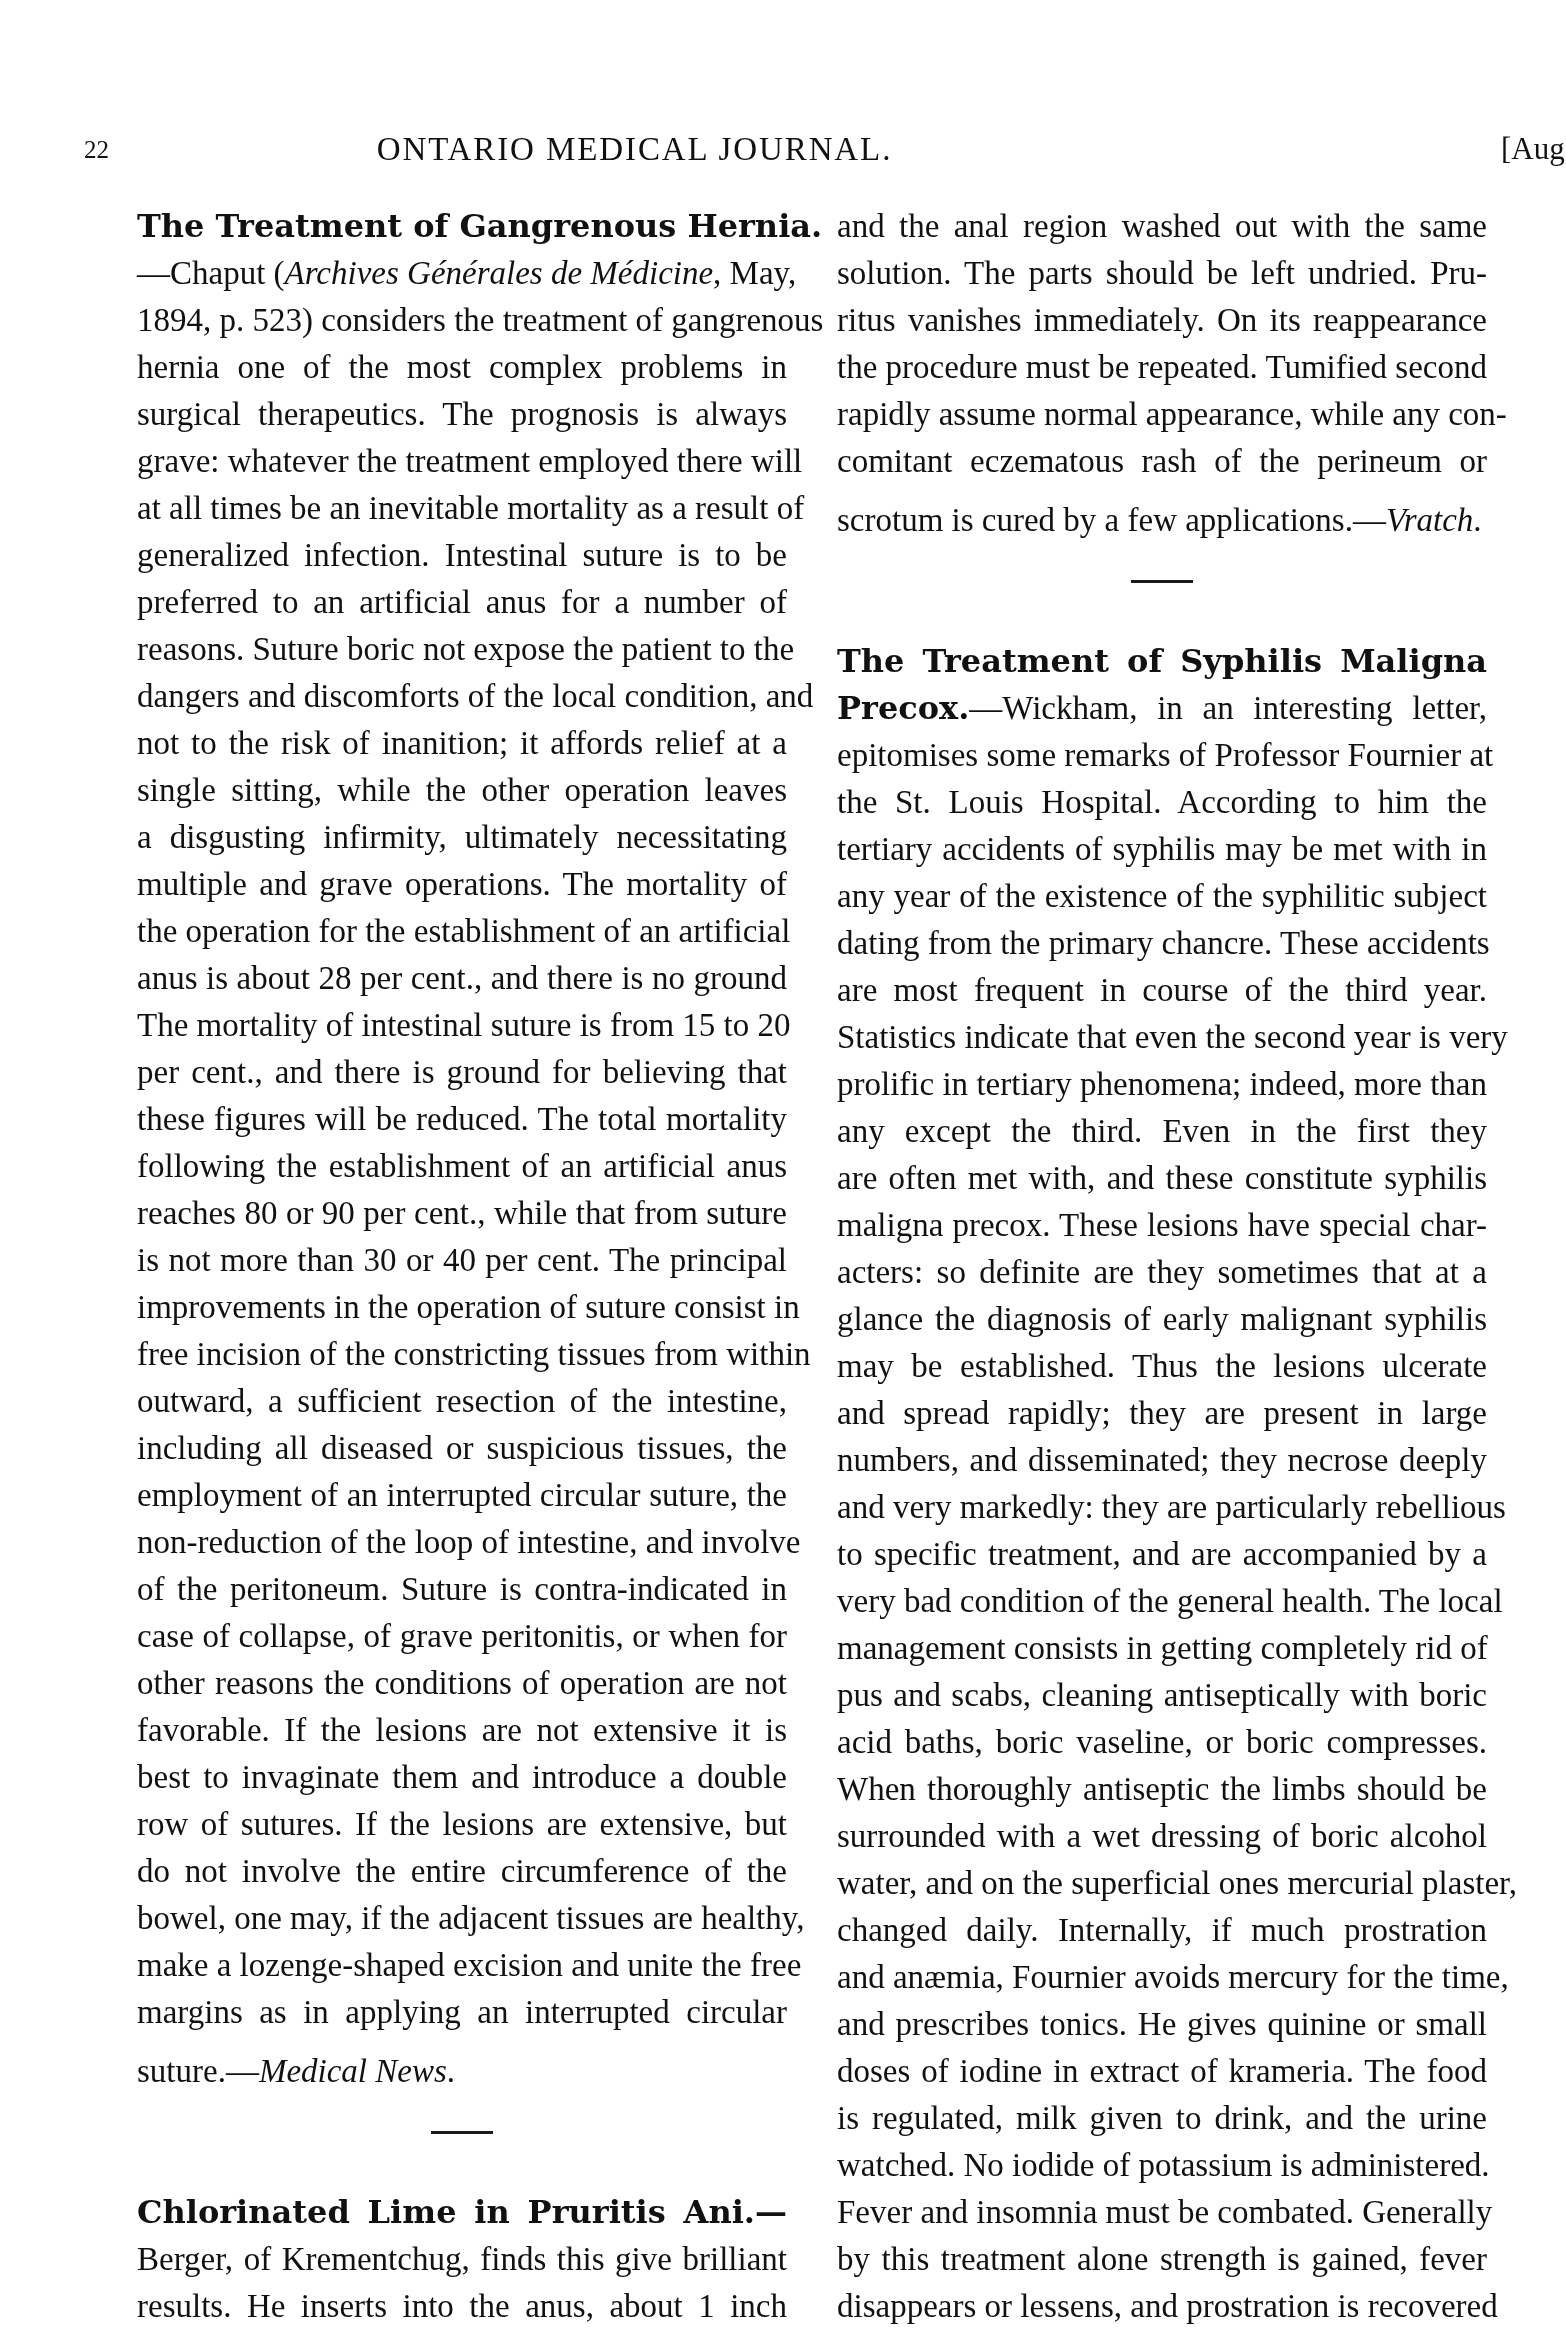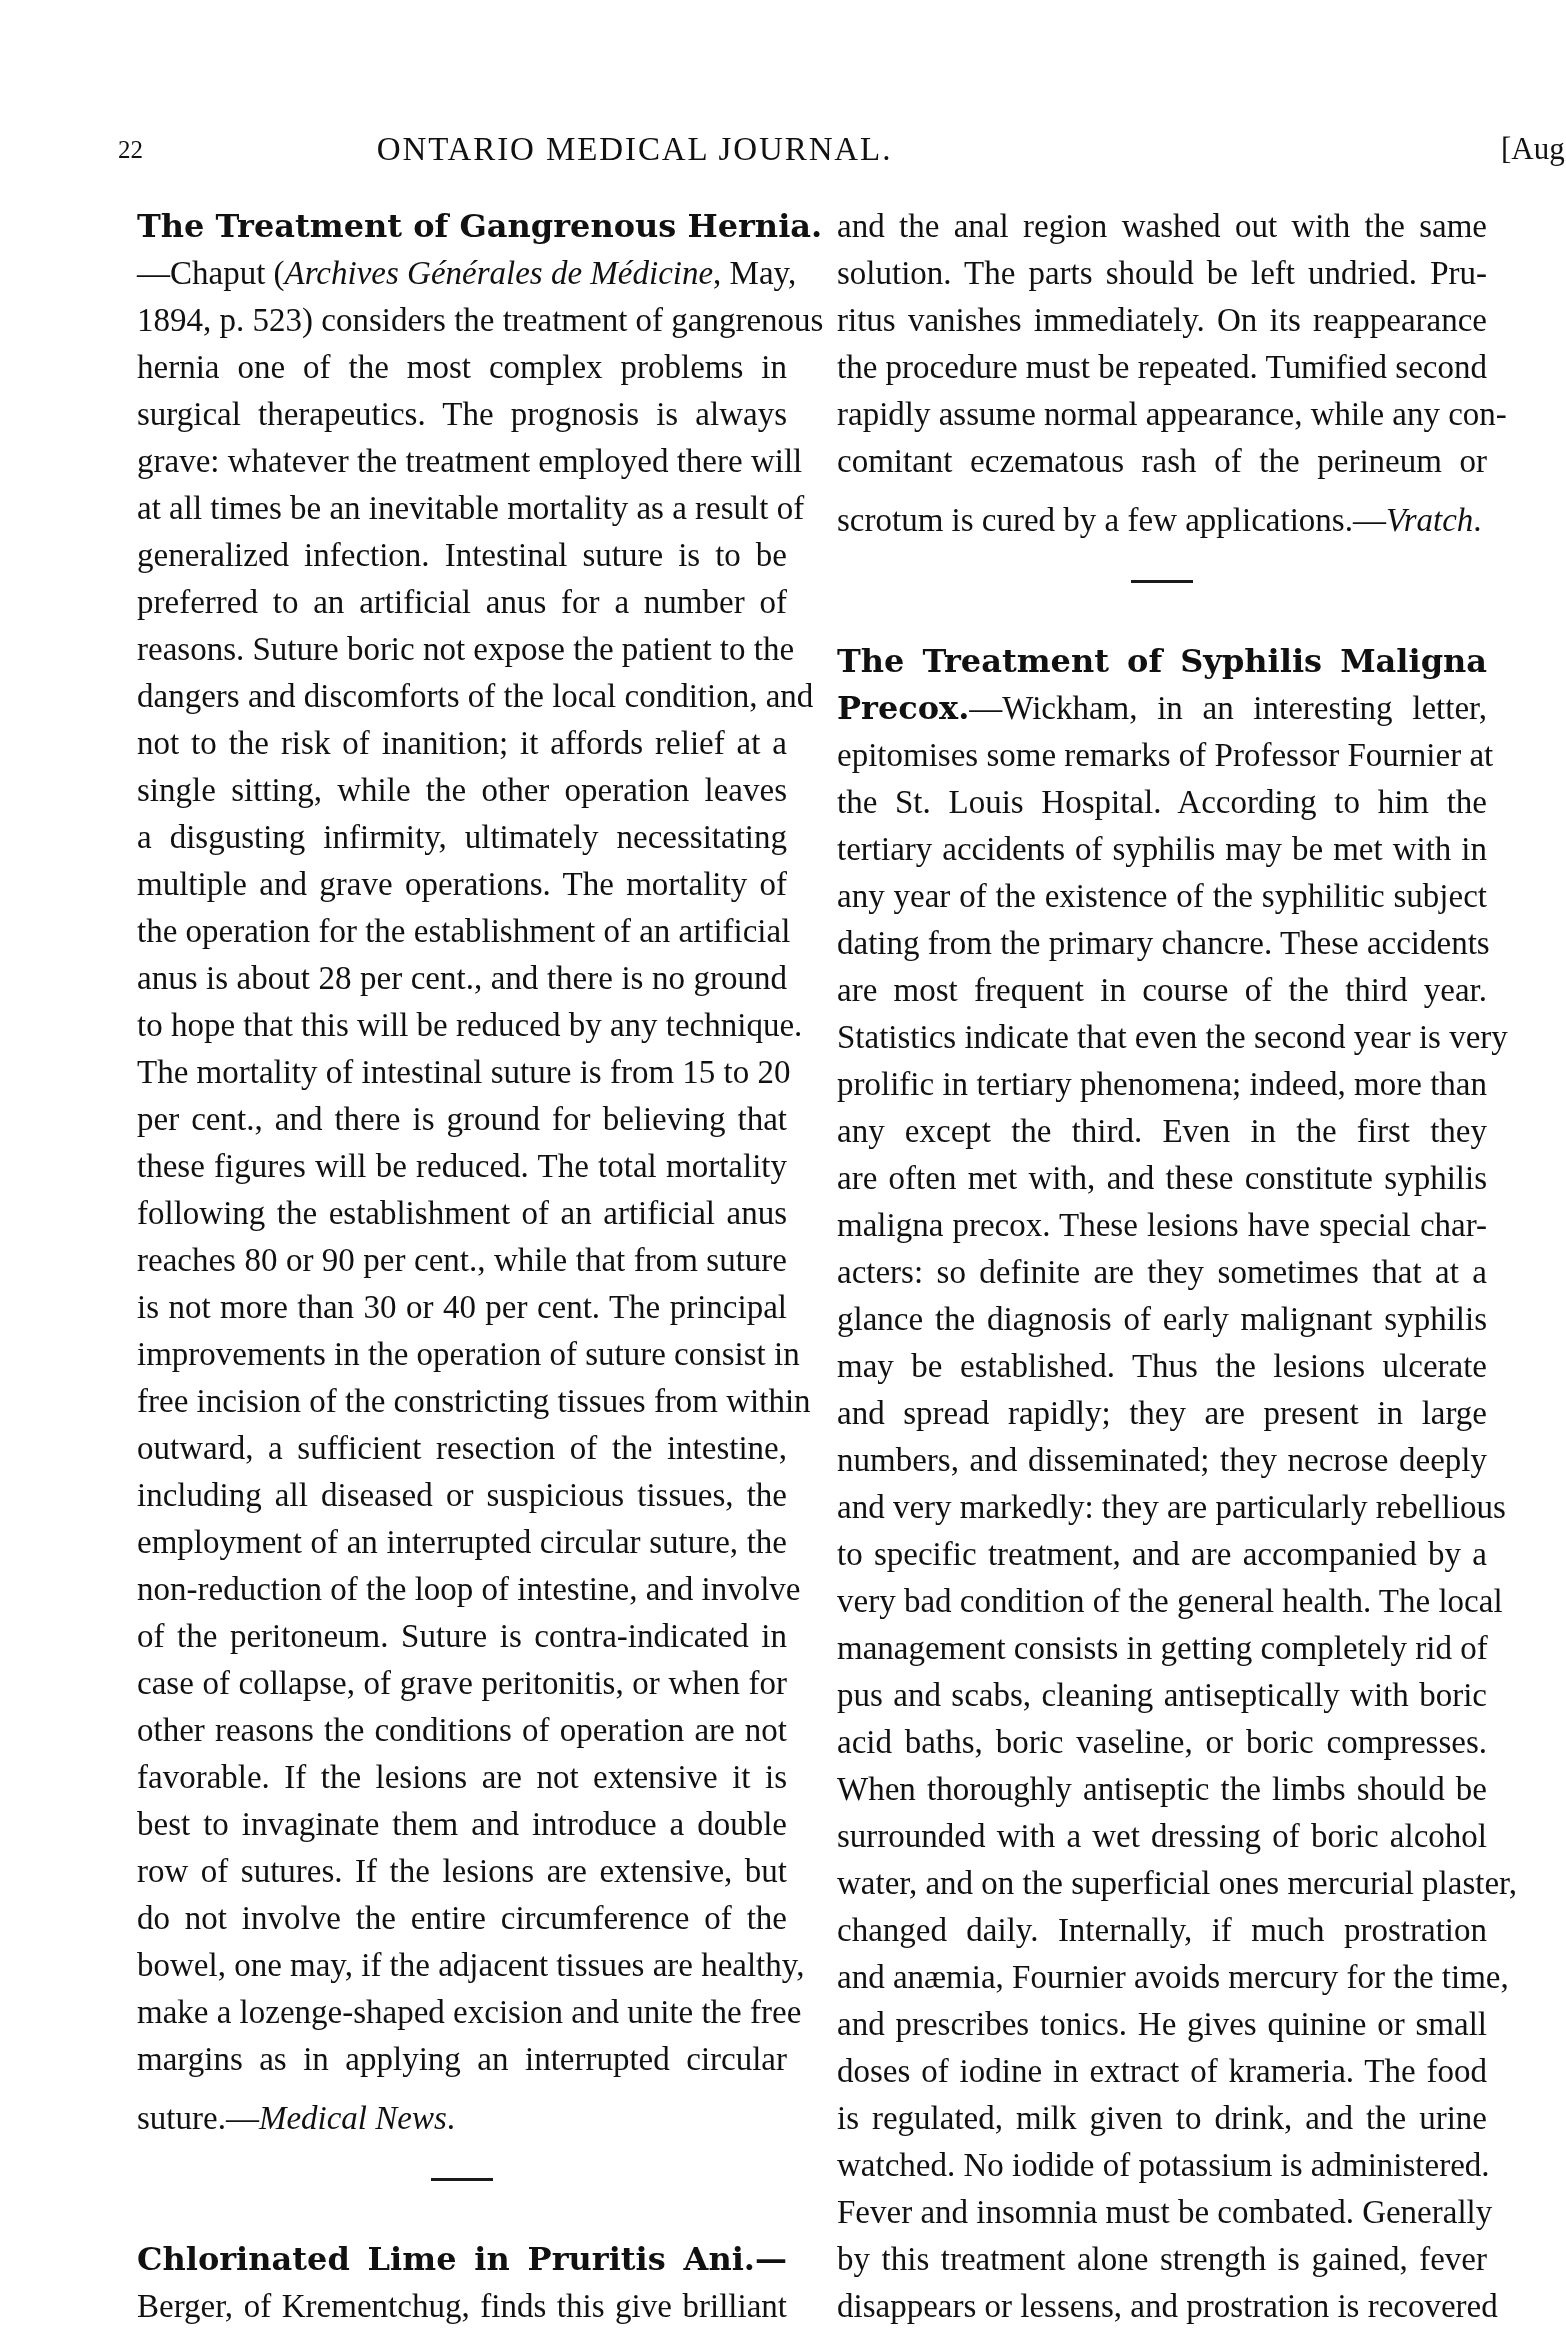--- a/index.html
+++ b/index.html
@@ -3,21 +3,21 @@
 <meta charset="utf-8">
 <style>
   html, body { margin: 0; padding: 0; background: #ffffff; }
   body {
     width: 1567px; height: 2330px; position: relative; overflow: hidden;
     font-family: "Liberation Serif", "DejaVu Serif", serif; color: #111111;
   }
   .header {
     position: absolute; top: 124px; left: 0; width: 1567px; height: 56px;
   }
-  .page-num { position: absolute; left: 84px; top: 12.4px; font-size: 25px; margin-left: 34px; }
+  .page-num { position: absolute; left: 84px; top: 12.4px; font-size: 25px; }
   .journal-title {
     position: absolute; left: 0; width: 1269px; text-align: center; top: 7.4px;
     font-size: 33px; letter-spacing: 1.9px;
   }
   .month { position: absolute; left: 1501px; top: 7.4px; font-size: 31px; }
   .col {
     position: absolute; top: 203px; width: 650px;
   }
   .col.left { left: 137px; }
   .col.right { left: 837px; }
@@ -58,21 +58,20 @@
     <span class="line">generalized infection. Intestinal suture is to be</span>
     <span class="line">preferred to an artificial anus for a number of</span>
     <span class="line">reasons. Suture boric not expose the patient to the</span>
     <span class="line">dangers and discomforts of the local condition, and</span>
     <span class="line">not to the risk of inanition; it affords relief at a</span>
     <span class="line">single sitting, while the other operation leaves</span>
     <span class="line">a disgusting infirmity, ultimately necessitating</span>
     <span class="line">multiple and grave operations. The mortality of</span>
     <span class="line">the operation for the establishment of an artificial</span>
     <span class="line">anus is about 28 per cent., and there is no ground</span>
-    <span class="line">to hope that this will be reduced by any technique.</span>
     <span class="line">The mortality of intestinal suture is from 15 to 20</span>
     <span class="line">per cent., and there is ground for believing that</span>
     <span class="line">these figures will be reduced. The total mortality</span>
     <span class="line">following the establishment of an artificial anus</span>
     <span class="line">reaches 80 or 90 per cent., while that from suture</span>
     <span class="line">is not more than 30 or 40 per cent. The principal</span>
     <span class="line">improvements in the operation of suture consist in</span>
     <span class="line">free incision of the constricting tissues from within</span>
     <span class="line">outward, a sufficient resection of the intestine,</span>
     <span class="line">including all diseased or suspicious tissues, the</span>

